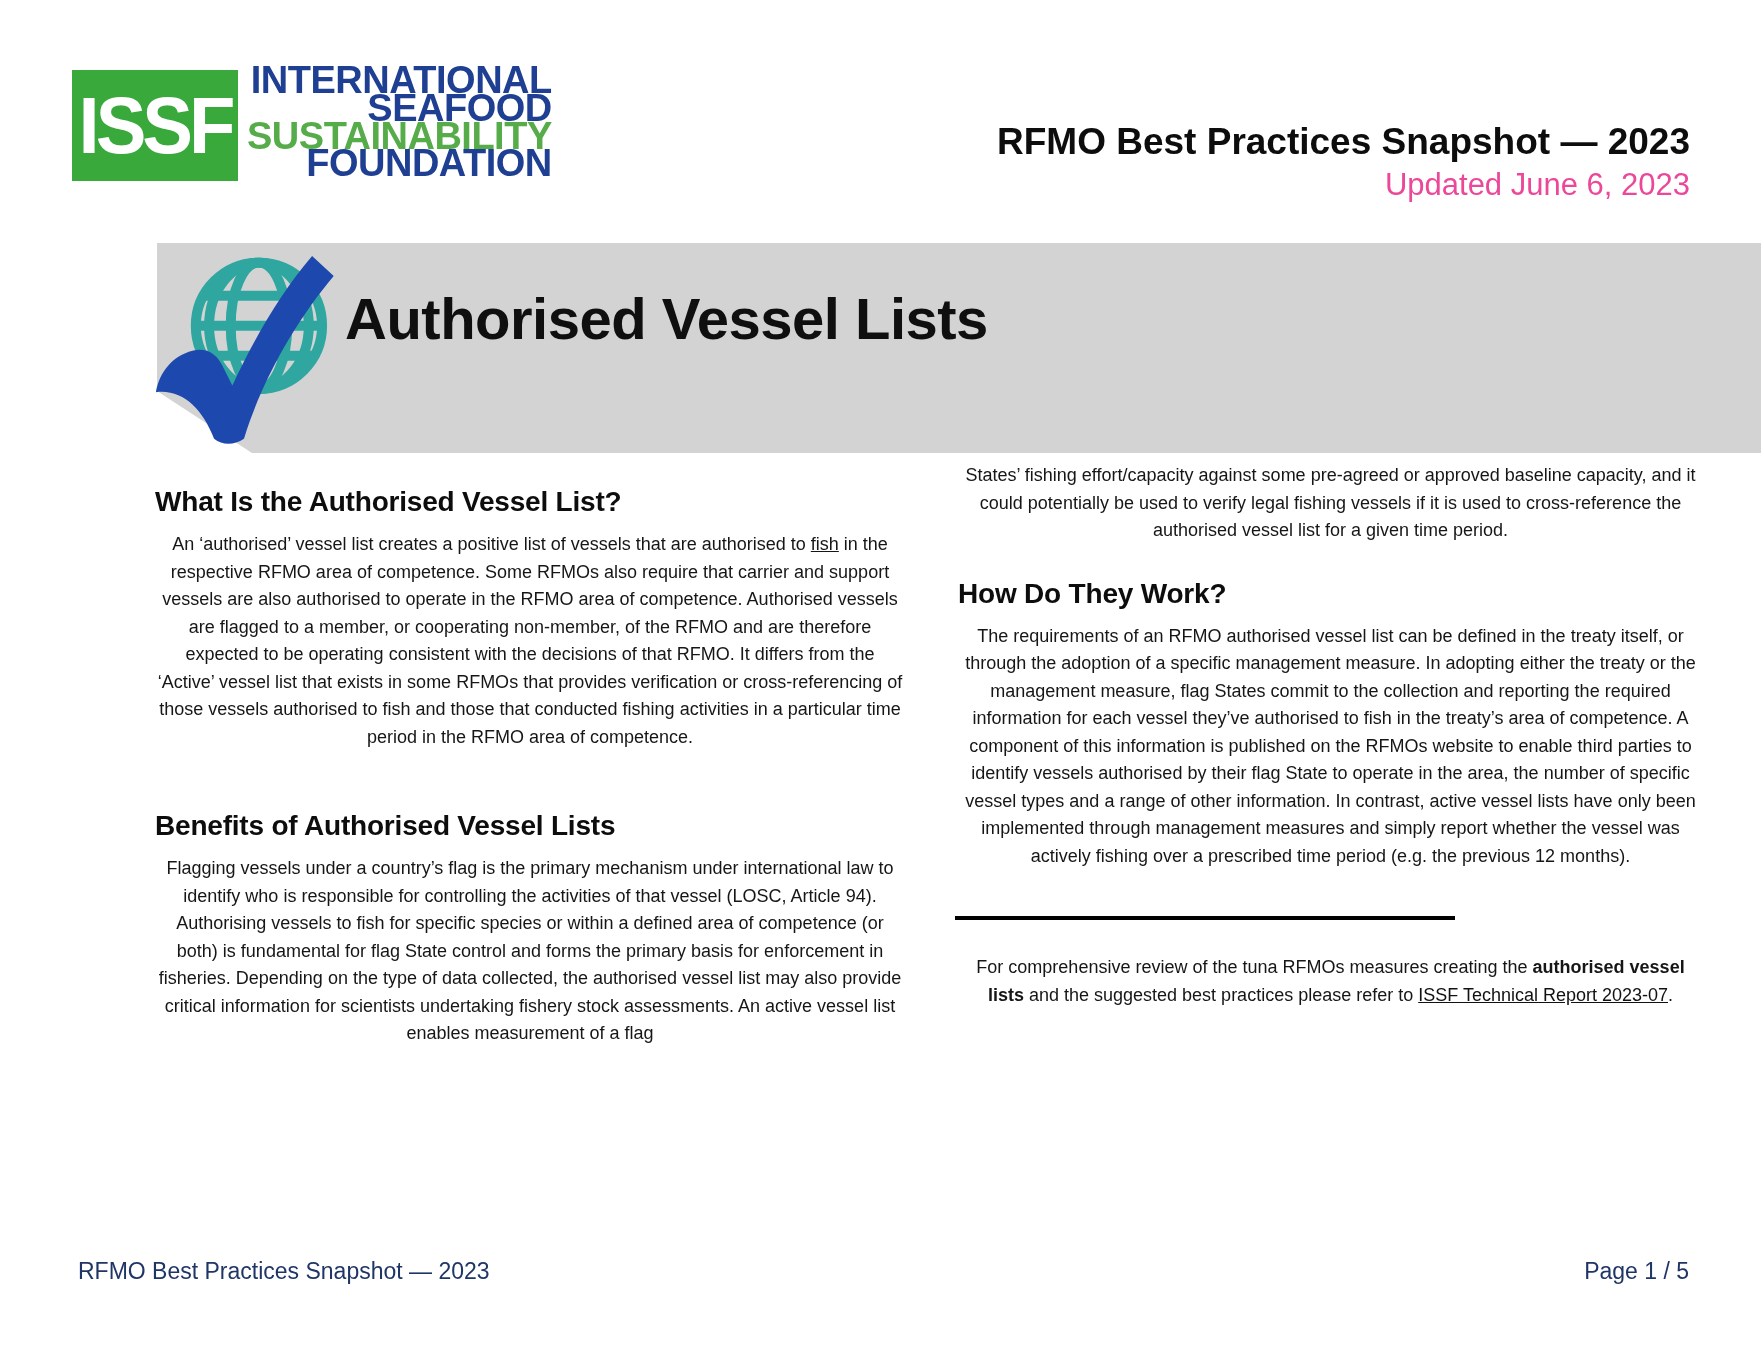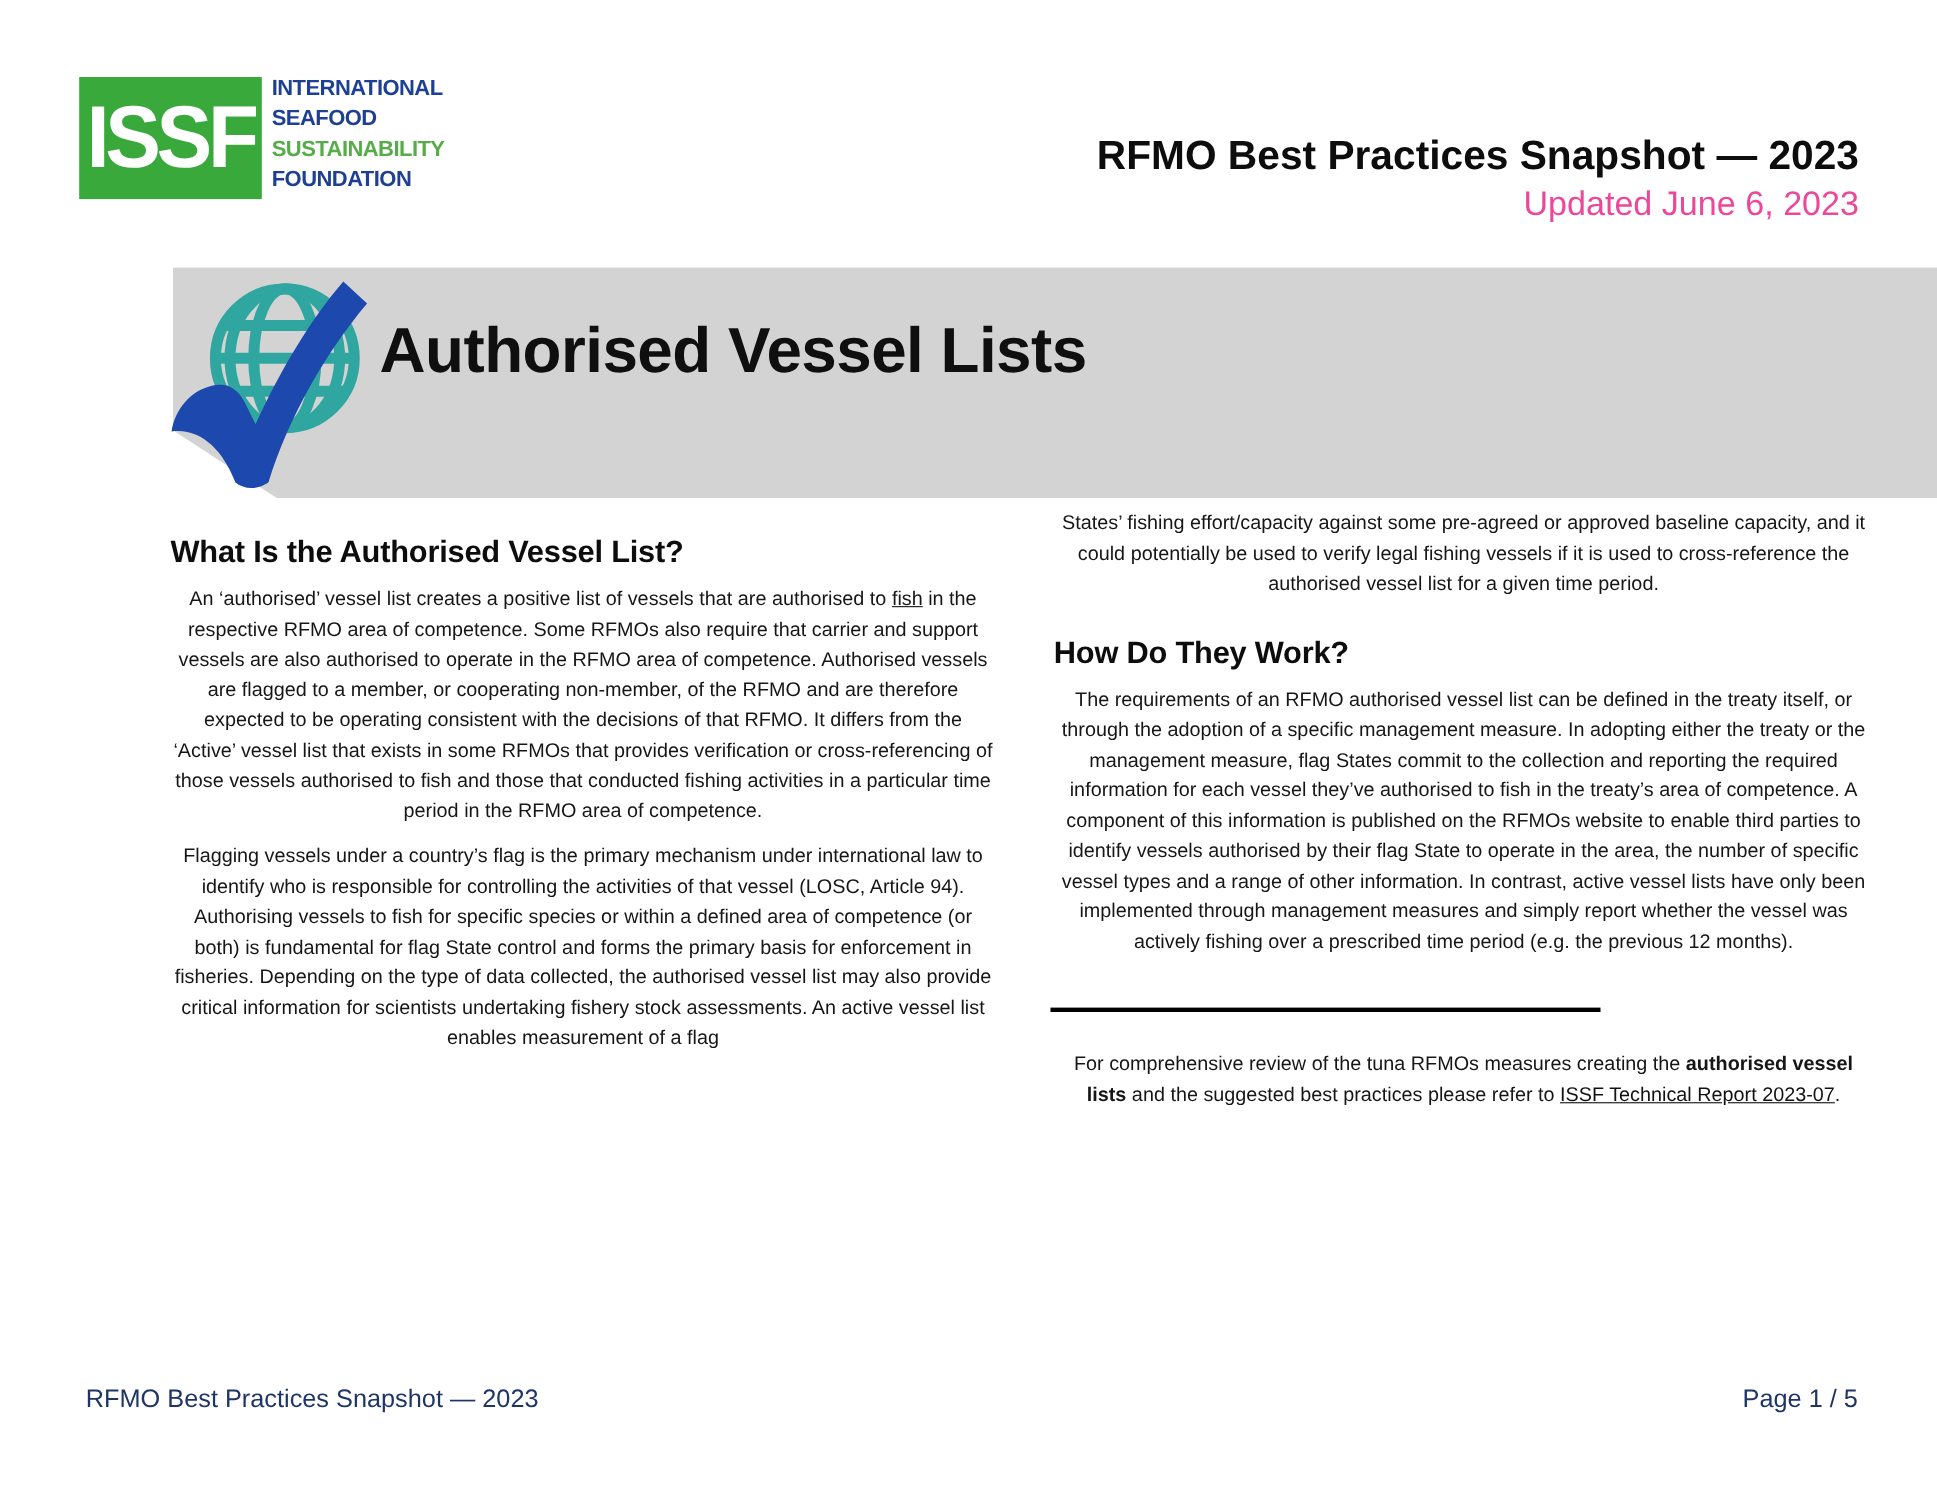--- a/index.html
+++ b/index.html
@@ -10,22 +10,22 @@
   
   .logo-box{
     position:absolute;left:72px;top:70px;width:166px;height:111px;
     background:#3aa93c;display:flex;align-items:center;justify-content:center;
   }
   .logo-abbr{
     color:#fff;font-weight:700;font-size:76px;letter-spacing:-4px;line-height:1;
     transform:scaleY(1.05);
   }
   .logo-text{
-    position:absolute;left:247px;top:67px;font-weight:700;font-size:20px;
-    line-height:27.8px;letter-spacing:-0.5px;white-space:nowrap;
+    position:absolute;left:247px;top:67px;font-weight:700;font-size:38px;
+    line-height:27.8px;letter-spacing:-0.5px;white-space:nowrap;text-align:right;
   }
   .logo-text .blue{color:#1e3f92;}
   .logo-text .green{color:#56ac48;}
   .hdr-right{position:absolute;top:122px;right:71px;text-align:right;}
   .hdr-title{font-size:37px;font-weight:700;color:#0d0d0d;line-height:1.1;}
   .hdr-updated{font-size:31px;color:#ec4899;margin-top:3px;line-height:1.2;}
   
   .banner{
     position:absolute;left:157px;top:243px;right:0;height:210px;background:#d3d3d3;
     clip-path:polygon(0 0,100% 0,100% 100%,95px 100%,0 148px);
@@ -85,20 +85,21 @@
       <line x1="38.5" y1="66" x2="105.5" y2="66"></line>
     </g>
     <path fill="#1d49ae" d="M 104,6 L 117,18 C 95,44 74,80 63,116 C 57,120 50,120 45,116 C 38,98 26,86 10,88 C 12,76 20,66 32,63 C 41,61 47,65 51,74 L 56,84 C 69,56 85,28 104,6 Z"></path>
   </svg>
 </div>
 
 <div class="col col-left">
   <h2>What Is the Authorised Vessel List?</h2>
   <p><span>An ‘authorised’ vessel list creates a positive list of vessels that are authorised to </span><span class="i u">fish</span><span> in the respective RFMO area of competence. Some RFMOs also require that carrier and support vessels are also authorised to operate in the RFMO area of competence. Authorised vessels are flagged to a member, or cooperating non-member, of the RFMO and are therefore expected to be operating consistent with the decisions of that RFMO. It differs from the ‘Active’ vessel list that exists in some RFMOs that provides verification or cross-referencing of those vessels authorised to fish and </span><span class="i">those that conducted fishing activities</span><span> in a particular time period in the RFMO area of competence.</span></p>
 
+  <h2 class="h-benefits">Benefits of Authorised Vessel Lists</h2>
   <p>Flagging vessels under a country’s flag is the primary mechanism under international law to identify who is responsible for controlling the activities of that vessel (LOSC, Article 94). Authorising vessels to fish for specific species or within a defined area of competence (or both) is fundamental for flag State control and forms the primary basis for enforcement in fisheries. Depending on the type of data collected, the authorised vessel list may also provide critical information for scientists undertaking fishery stock assessments. An active vessel list enables measurement of a flag</p>
 </div>
 
 <div class="col col-right">
   <p style="margin-top:0;">States’ fishing effort/capacity against some pre-agreed or approved baseline capacity, and it could potentially be used to verify legal fishing vessels if it is used to cross-reference the authorised vessel list for a given time period.</p>
 
   <h2 class="h-how">How Do They Work?</h2>
   <p>The requirements of an RFMO authorised vessel list can be defined in the treaty itself, or through the adoption of a specific management measure. In adopting either the treaty or the management measure, flag States commit to the collection and reporting the required information for each vessel they’ve authorised to fish in the treaty’s area of competence. A component of this information is published on the RFMOs website to enable third parties to identify vessels authorised by their flag State to operate in the area, the number of specific vessel types and a range of other information. In contrast, active vessel lists have only been implemented through management measures and simply report whether the vessel was actively fishing over a prescribed time period (e.g. the previous 12 months).</p>
 
   <hr class="rule">

